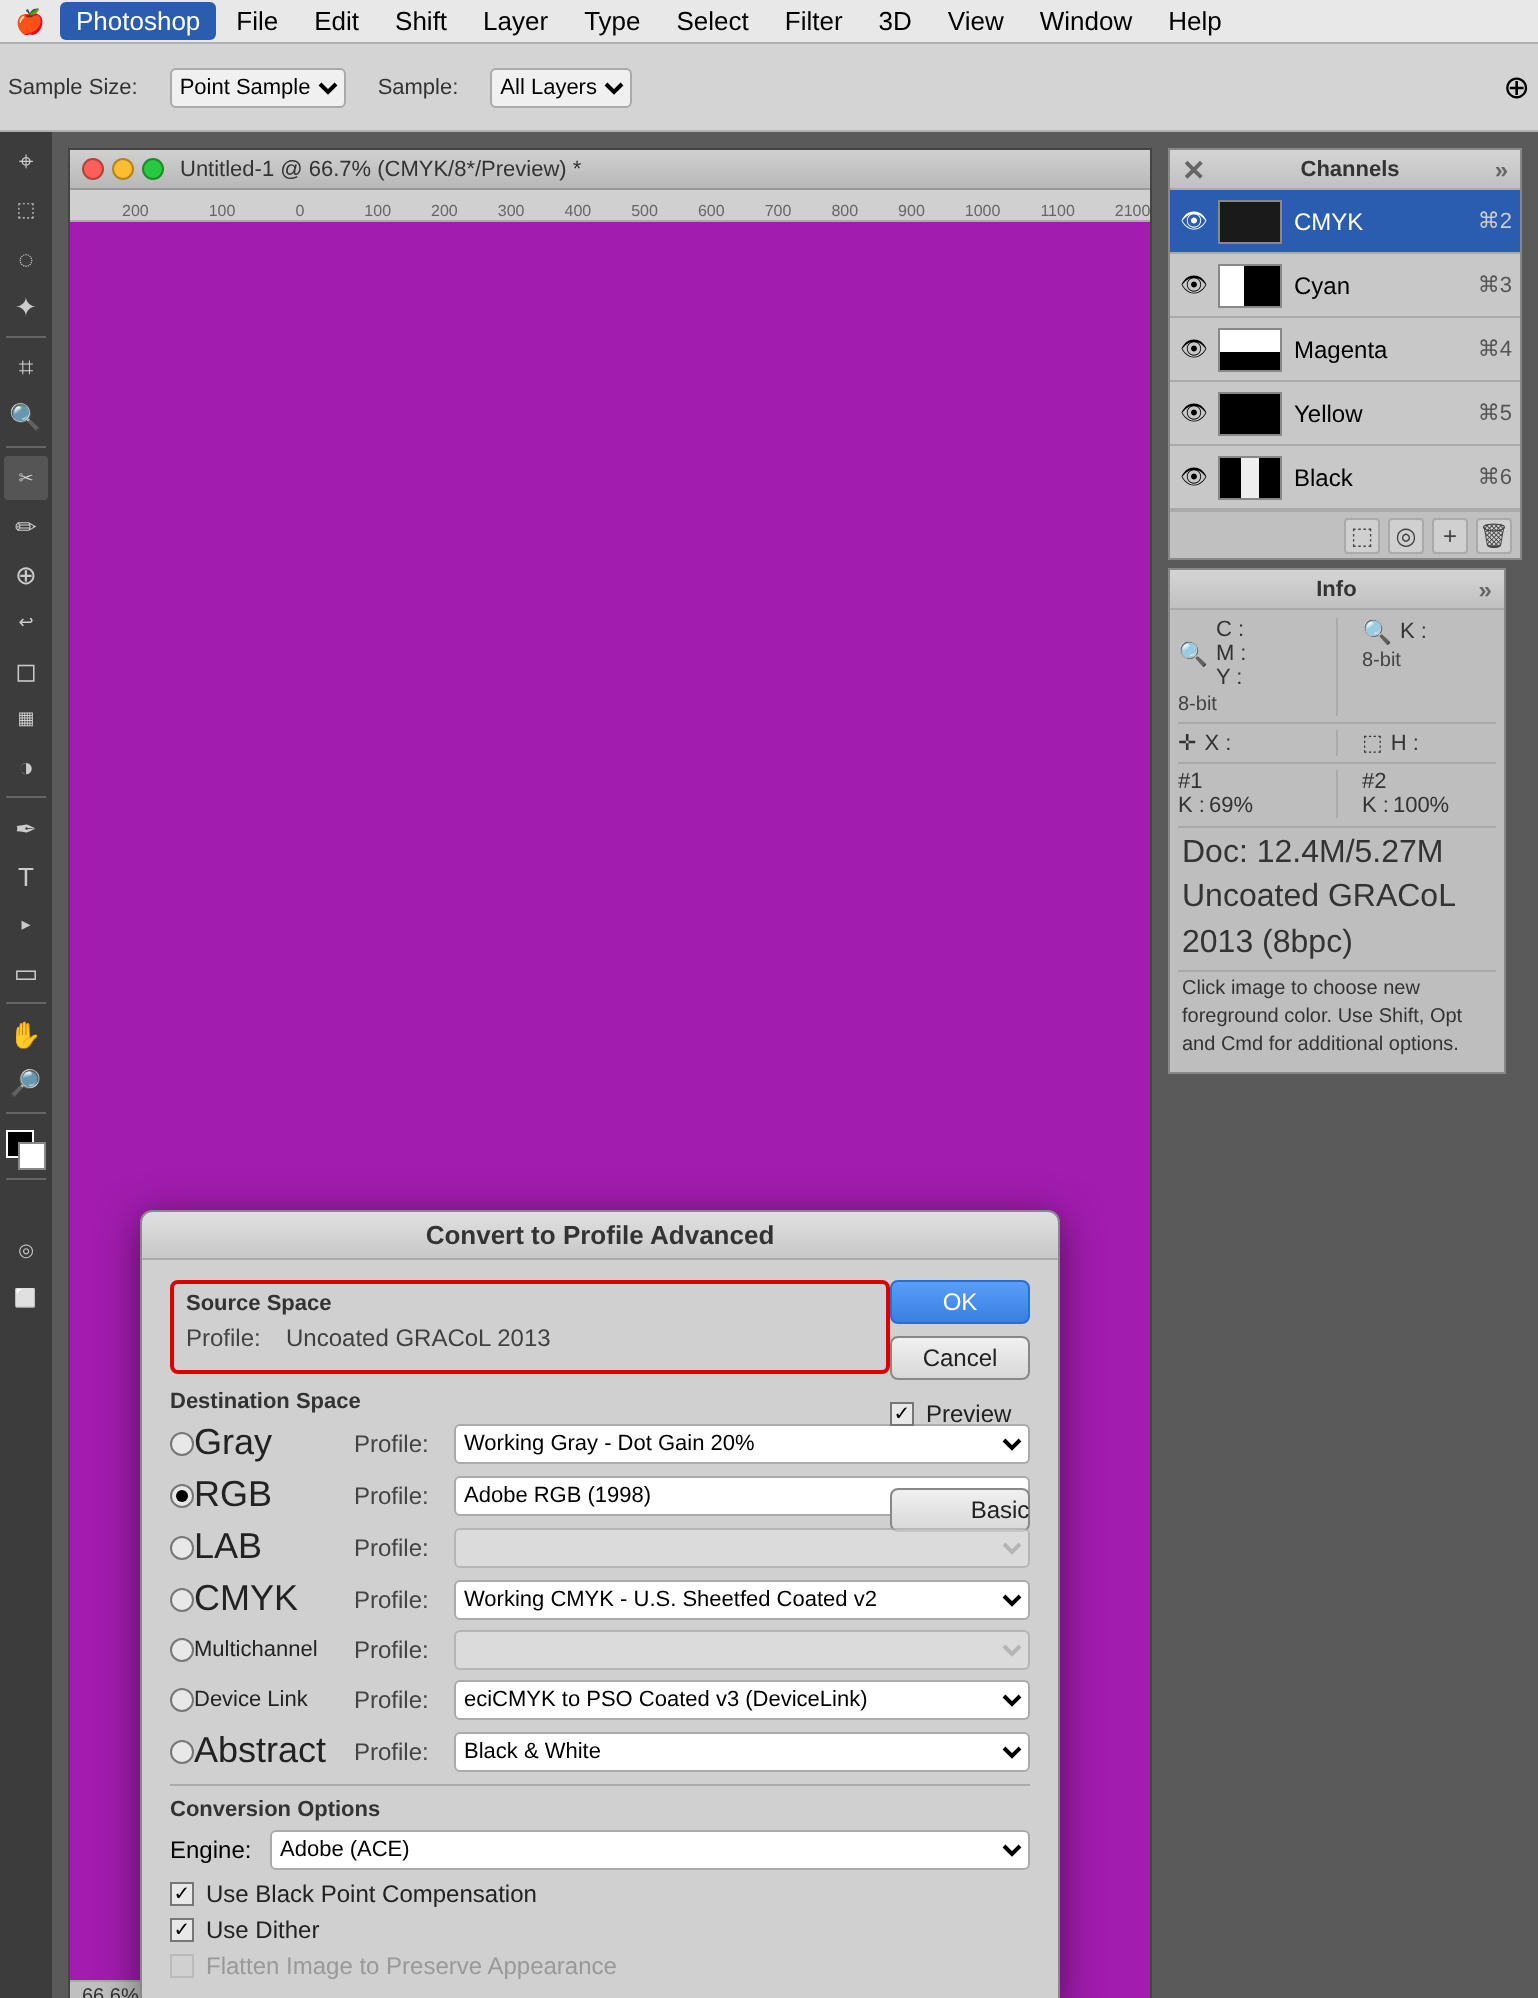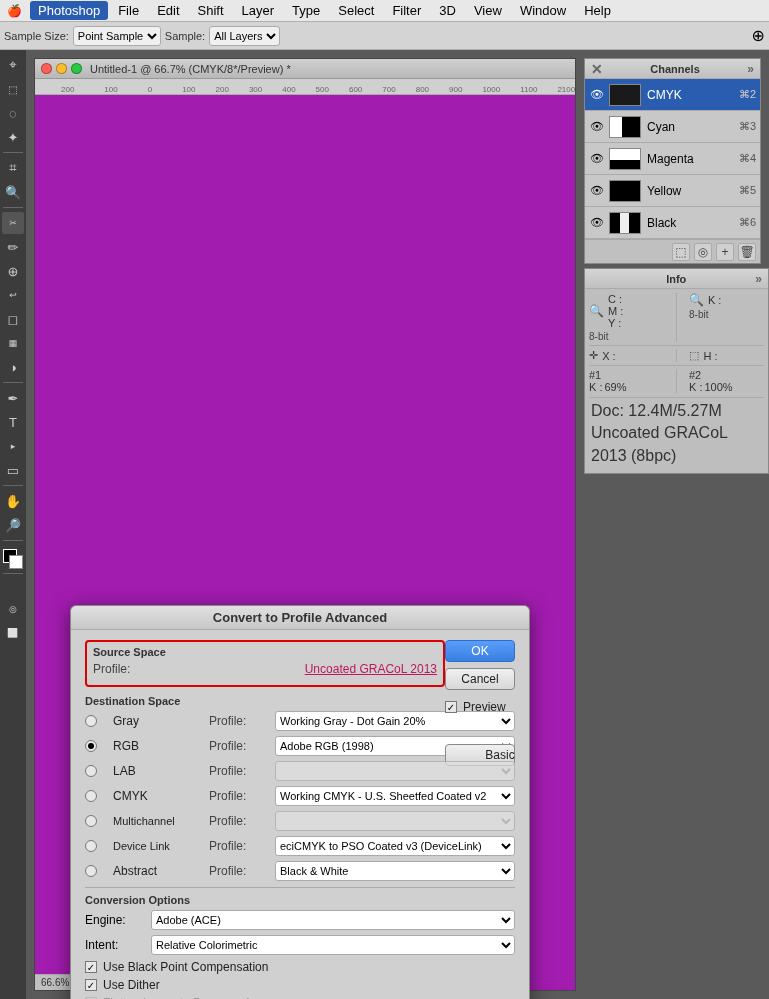--- a/index.html
+++ b/index.html
@@ -34,27 +34,27 @@
     .menu-item {
       padding: 2px 8px;
       font-size: 13px;
       color: #000;
       cursor: default;
     }
     .menu-item.active { background: #2a5db0; color: #fff; border-radius: 3px; }
 
     
     .options-bar {
-      height: 28px;
+      height: 44px;
       background: #d4d4d4;
       border-bottom: 1px solid #b0b0b0;
       display: flex;
       align-items: center;
       padding: 0 4px;
-      gap: 4px;
+      gap: 16px;
     }
     .options-bar select {
       height: 20px;
       font-size: 11px;
       border: 1px solid #aaa;
       background: #f0f0f0;
       border-radius: 3px;
     }
     .options-bar label { font-size: 11px; color: #333; }
 
@@ -320,21 +320,21 @@
       cursor: pointer;
       border: 1px solid #aaa;
       background: #d0d0d0;
       border-radius: 2px;
     }
 
     
     .info-panel {
       background: #bebebe;
       border: 1px solid #888;
-      margin: 4px 0 0 0;
+      margin: 4px 16px 0 0;
     }
     .info-content {
       padding: 4px;
       font-size: 11px;
       color: #333;
     }
     .info-row {
       display: flex;
       gap: 8px;
       margin-bottom: 2px;
@@ -404,23 +404,22 @@
     }
     .dialog-section-label {
       font-size: 11px;
       font-weight: bold;
       color: #333;
       margin-bottom: 4px;
     }
     .dialog-field-row {
       display: flex;
       align-items: center;
-      gap: 16px;
+      gap: 0;
       margin-bottom: 5px;
-      justify-content: space-between;
     }
     .dialog-radio {
       width: 12px;
       height: 12px;
       border-radius: 50%;
       border: 1px solid #777;
       background: #e8e8e8;
       display: flex;
       align-items: center;
       justify-content: center;
@@ -429,21 +428,21 @@
     }
     .dialog-radio.selected::after {
       content: '';
       width: 6px;
       height: 6px;
       background: #000;
       border-radius: 50%;
     }
     .dialog-radio-label {
       width: 80px;
-      font-size: 12px;
+      font-size: 18px;
       color: #222;
     }
     .profile-label {
       font-size: 12px;
       color: #444;
       width: 50px;
     }
     .dialog-select {
       flex: 1;
       height: 20px;
@@ -772,20 +771,21 @@
             <div style="display:flex;gap:2px;align-items:center;">
               <span>K :</span>
               <span>100%</span>
             </div>
           </div>
         </div>
         <div class="info-doc">
           <div>Doc: 12.4M/5.27M</div>
           <div>Uncoated GRACoL 2013 (8bpc)</div>
         </div>
+        <div class="info-click-msg">Click image to choose new foreground color. Use Shift, Opt and Cmd for additional options.</div>
       </div>
     </div>
   </div>
 </div>
 
 <div class="dialog-overlay">
   <div class="dialog-titlebar">
     <span>Convert to Profile Advanced</span>
   </div>
 
@@ -798,21 +798,21 @@
     </div>
     <button class="dialog-btn" style="margin-top:20px;padding-left:40px;">Basic</button>
   </div>
 
   <div class="dialog-body">
     
     <div style="position:relative; border: 2px solid #dd0000; border-radius:4px; padding: 4px 6px; margin-bottom:8px; display:inline-block; width:360px;">
       <div class="dialog-section-label">Source Space</div>
       <div class="dialog-field-row">
         <span class="profile-label">Profile:</span>
-        <span style="font-size:12px;color:#be185d;text-decoration:underline;">Uncoated GRACoL 2013</span>
+        <span style="font-size:12px;color:#404040;">Uncoated GRACoL 2013</span>
       </div>
     </div>
 
     
     <div class="dialog-section-label">Destination Space</div>
 
     
     <div class="dialog-field-row">
       <div class="dialog-radio"></div>
       <span class="dialog-radio-label">Gray</span>
@@ -882,26 +882,20 @@
 
     
     <div class="conversion-section">
       <div class="dialog-section-label">Conversion Options</div>
       <div class="dialog-field-row">
         <span style="width:50px;font-size:12px;">Engine:</span>
         <select class="dialog-select">
           <option>Adobe (ACE)</option>
         </select>
       </div>
-      <div class="dialog-field-row">
-        <span style="width:50px;font-size:12px;">Intent:</span>
-        <select class="dialog-select">
-          <option>Relative Colorimetric</option>
-        </select>
-      </div>
       <div class="checkbox-row">
         <div class="dialog-checkbox checked"></div>
         <span class="checkbox-label">Use Black Point Compensation</span>
       </div>
       <div class="checkbox-row">
         <div class="dialog-checkbox checked"></div>
         <span class="checkbox-label">Use Dither</span>
       </div>
       <div class="checkbox-row">
         <div class="dialog-checkbox" style="background:#d0d0d0;border-color:#bbb;"></div>

